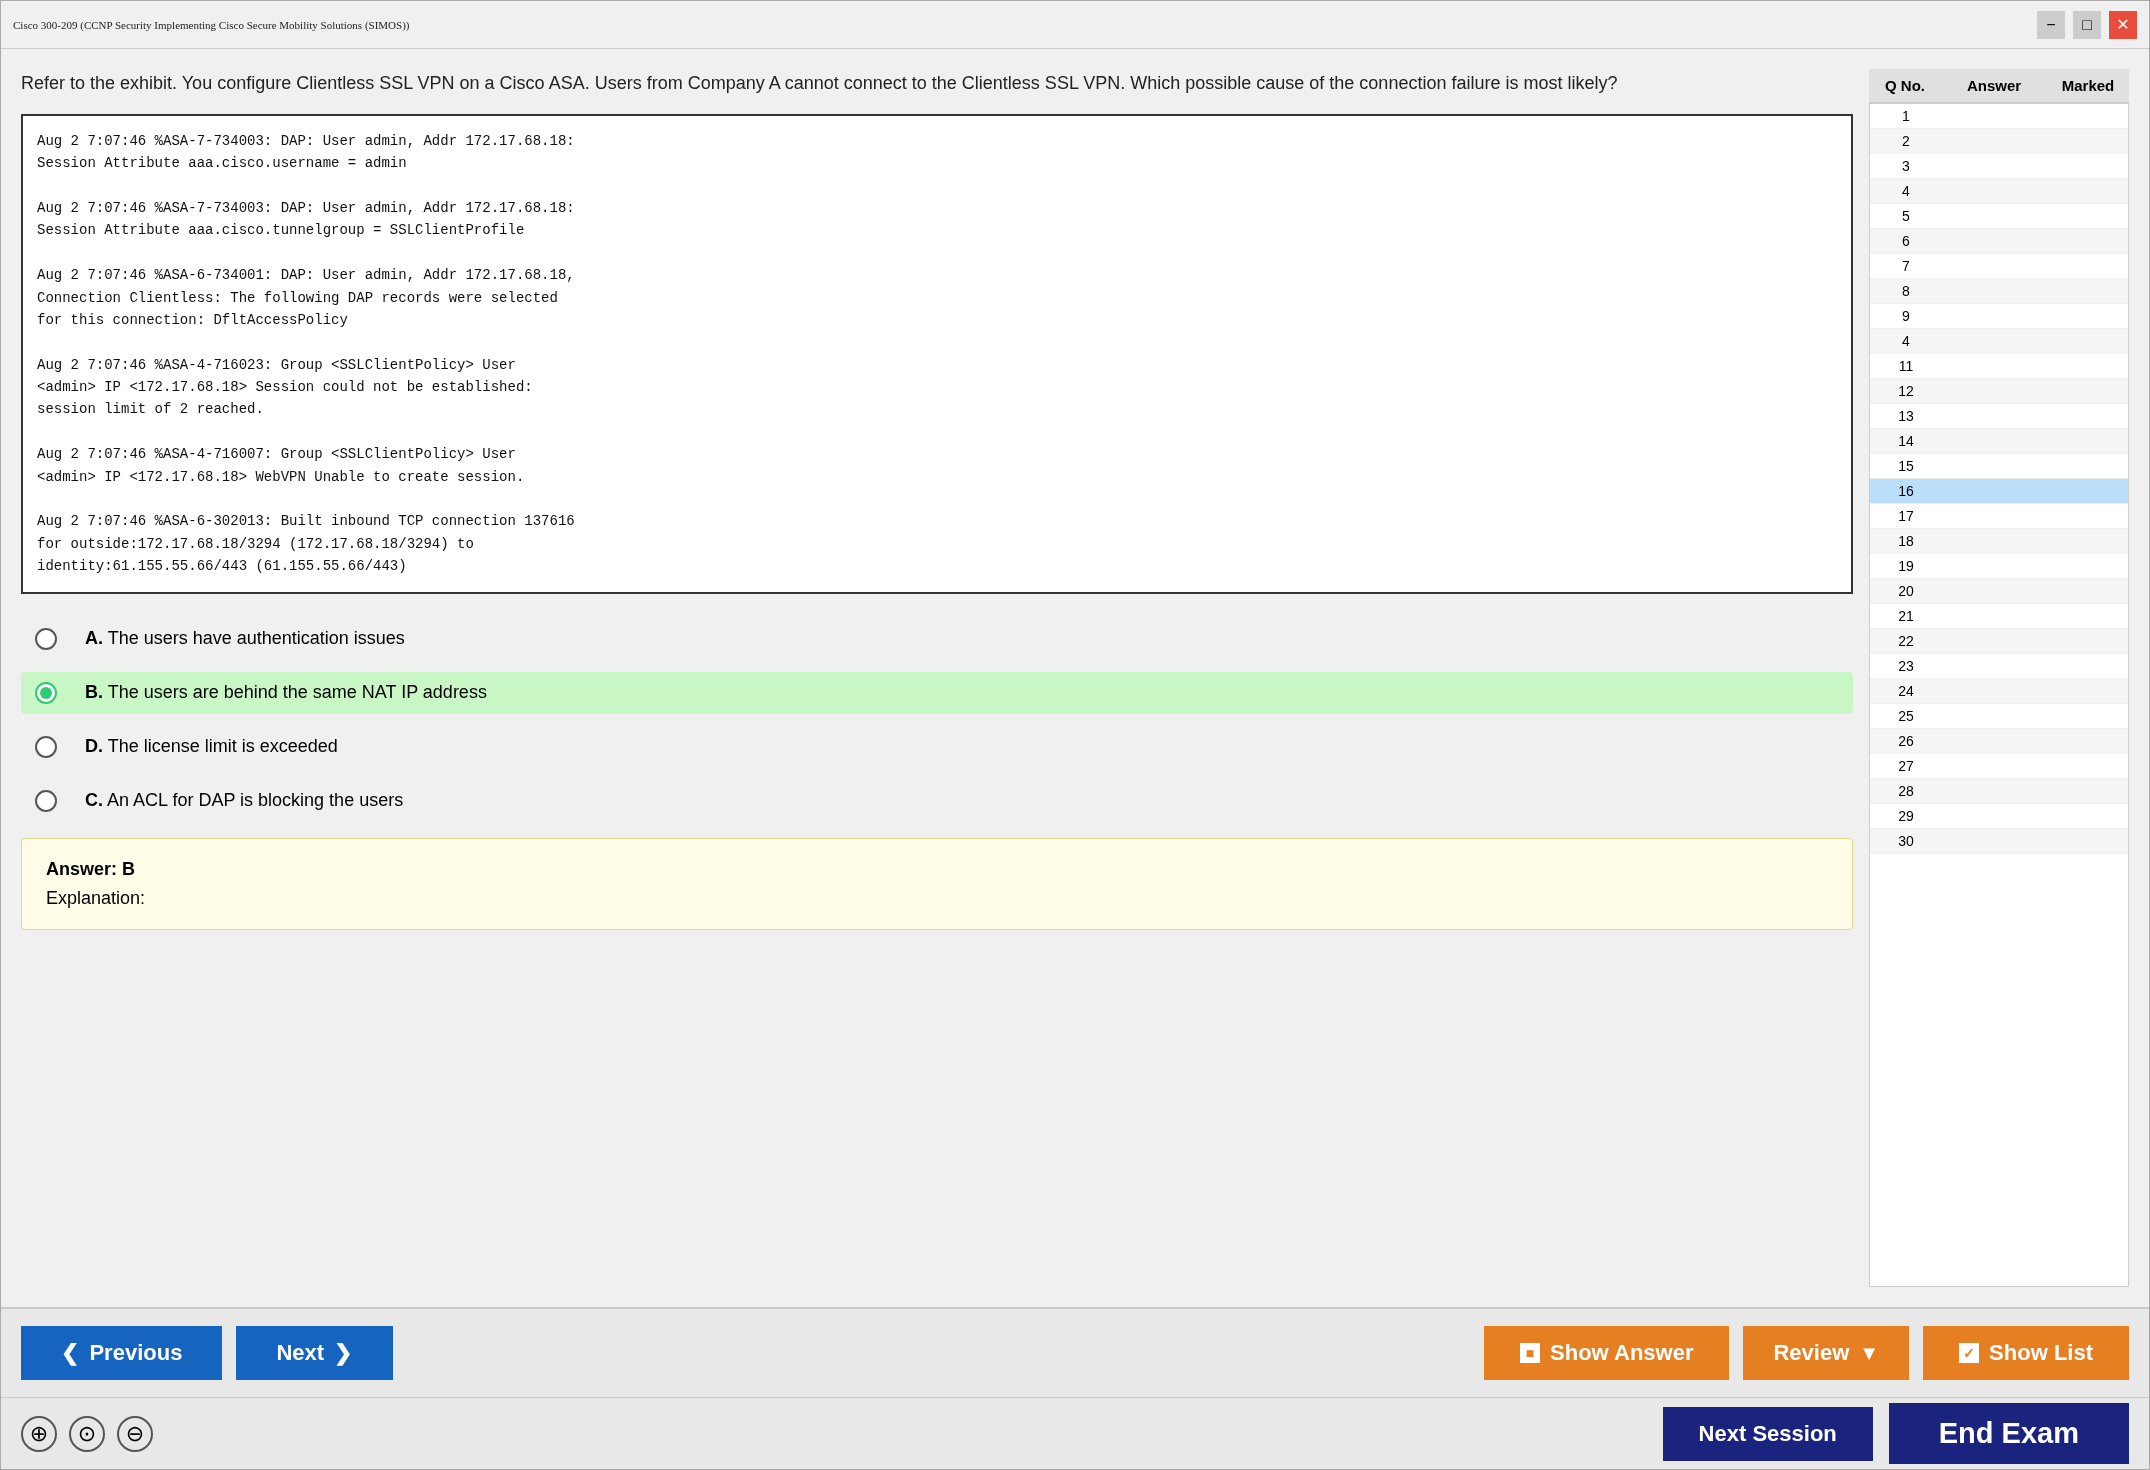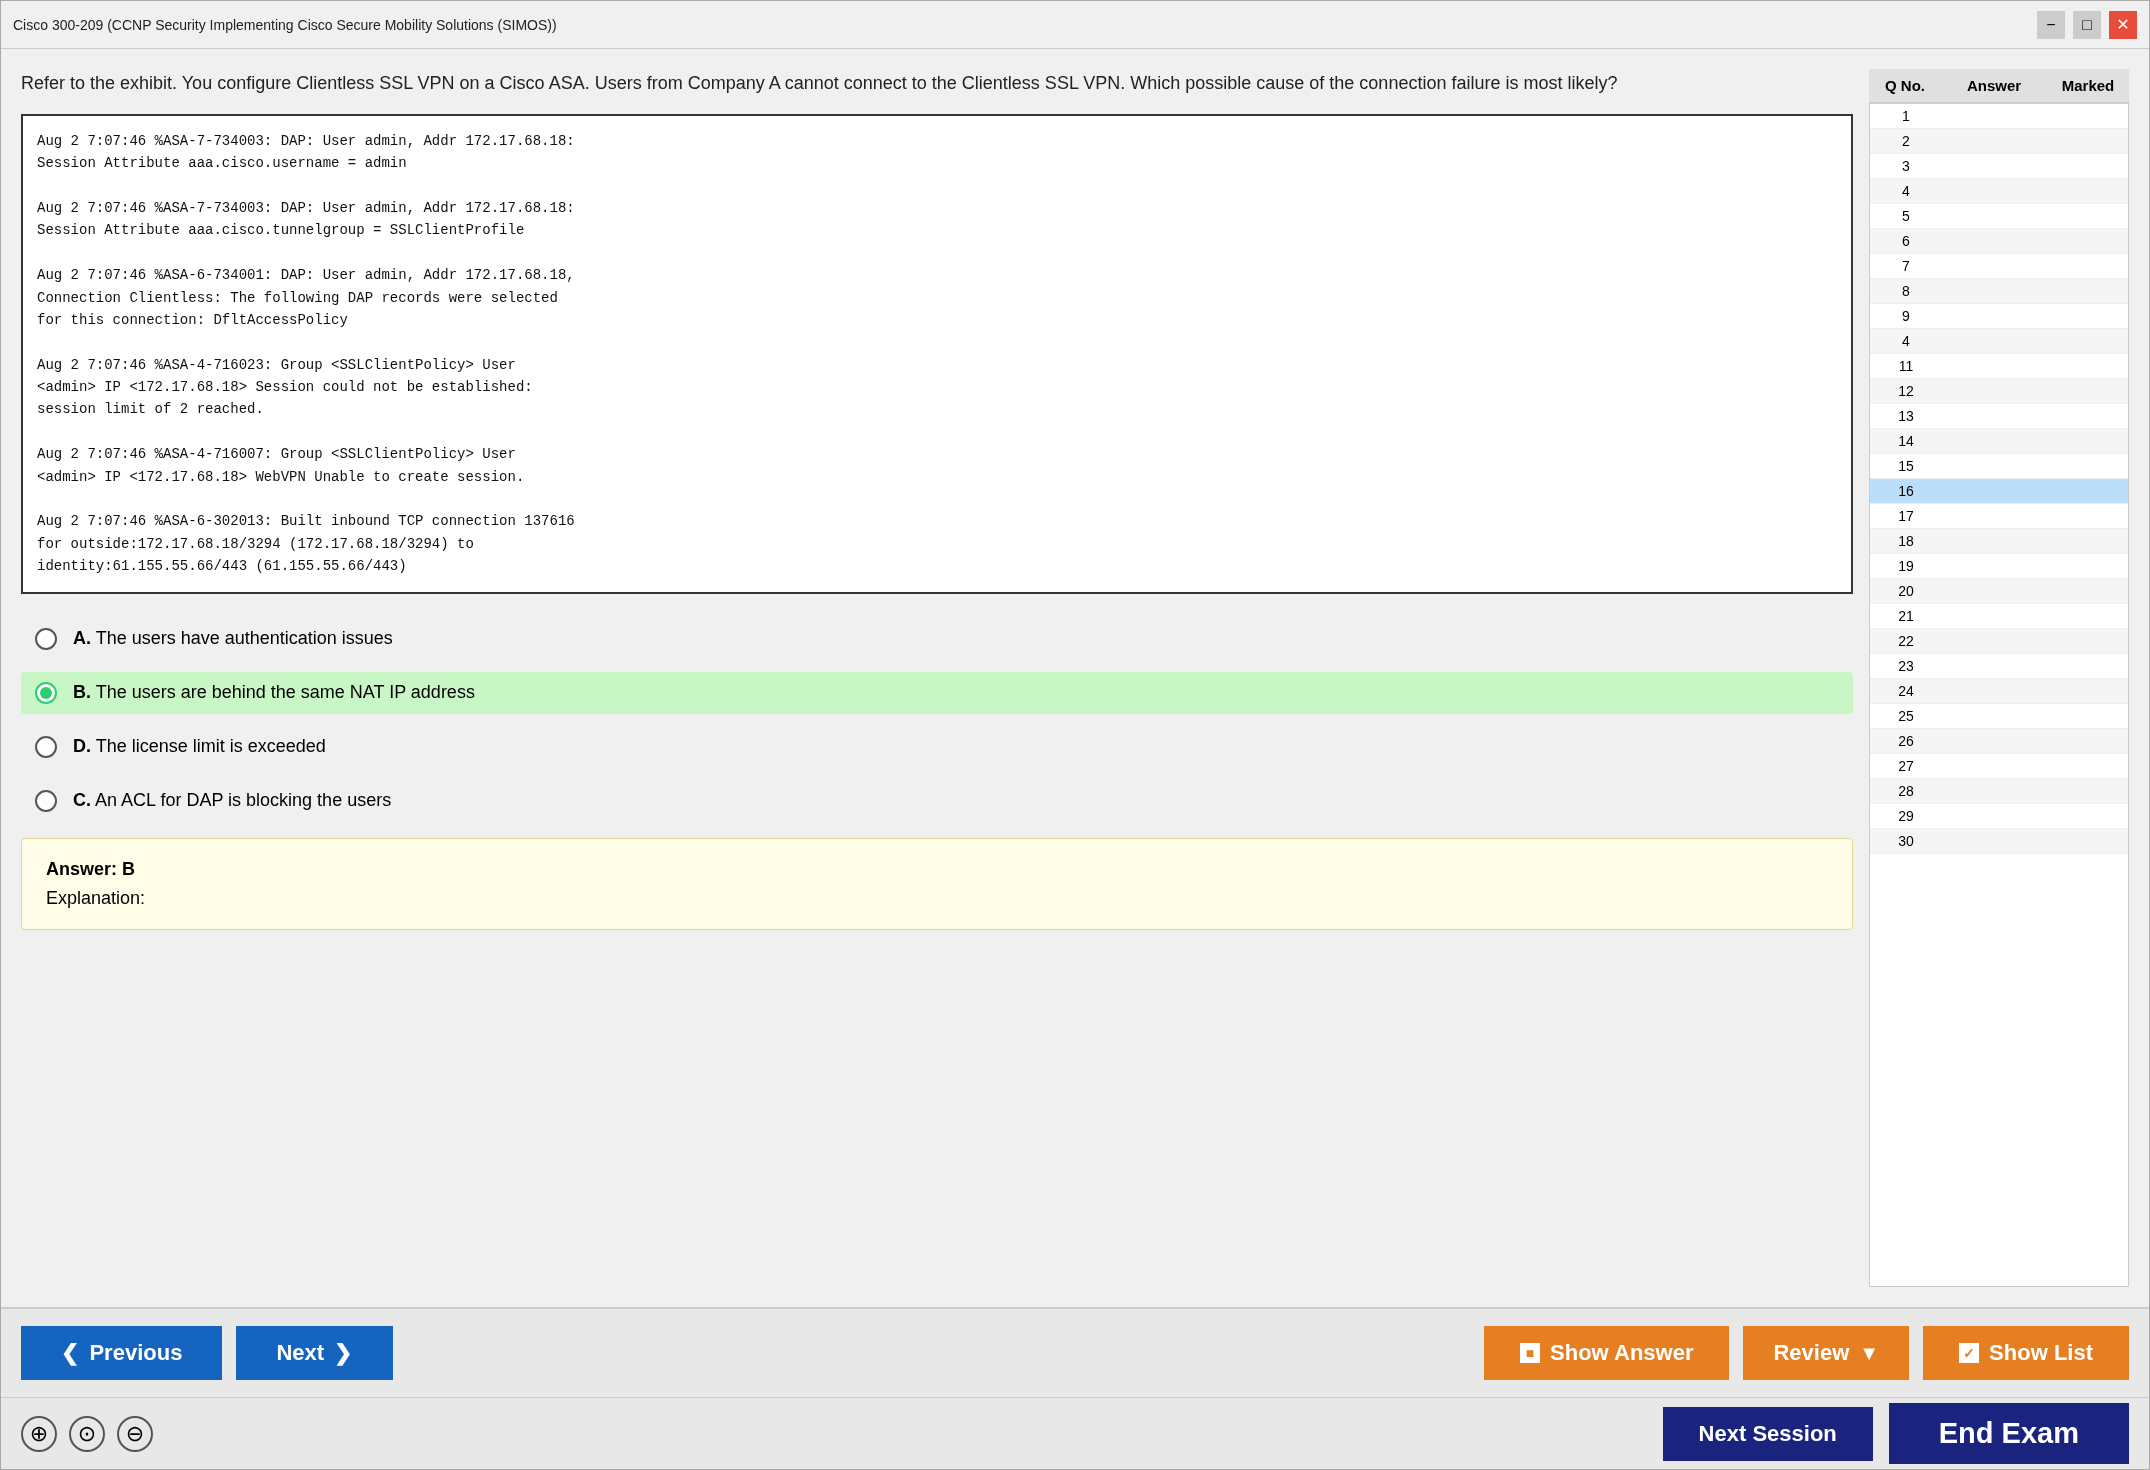--- a/index.html
+++ b/index.html
@@ -1,40 +1,40 @@
 <!DOCTYPE html>
 <html><head>
   <meta charset="utf-8">
   <style>
     * { box-sizing: border-box; margin: 0; padding: 0; }
     body { font-family: Arial, sans-serif; font-size: 14px; background: #f0f0f0; }
 
     .window { width: 2150px; min-height: 1470px; background: #f0f0f0; border: 1px solid #aaa; display: flex; flex-direction: column; }
 
     .title-bar { background: #f0f0f0; border-bottom: 1px solid #ccc; padding: 6px 12px; display: flex; align-items: center; justify-content: space-between; height: 48px; }
-    .title-bar-text { font-size: 14px; color: #222; }
+    .title-bar-text { font-size: 11px; color: #222; font-family: Liberation Serif, serif; }
     .title-bar-buttons { display: flex; gap: 8px; }
     .title-btn { width: 28px; height: 28px; border: none; background: #ccc; cursor: pointer; font-size: 16px; display: flex; align-items: center; justify-content: center; }
     .title-btn.close { background: #e74c3c; color: white; }
 
     .toolbar { background: #e8e8e8; padding: 10px 20px; display: flex; align-items: center; border-bottom: 1px solid #ccc; height: 72px; }
     .mark-btn { background: #1565c0; color: white; border: none; padding: 10px 20px; font-size: 20px; cursor: pointer; display: flex; align-items: center; gap: 8px; font-weight: bold; }
     .mark-btn-icon { width: 20px; height: 20px; background: white; display: inline-block; }
     .question-title { flex: 1; text-align: center; font-size: 26px; font-weight: bold; color: #222; }
 
     .main-content { display: flex; flex: 1; padding: 20px; gap: 16px; }
 
     .question-area { flex: 1; display: flex; flex-direction: column; gap: 16px; }
 
     .question-text { font-size: 18px; color: #222; line-height: 1.6; }
 
     .exhibit-box { border: 2px solid #333; background: #fff; padding: 14px; font-family: 'Courier New', monospace; font-size: 14px; line-height: 1.6; color: #111; white-space: pre-wrap; }
 
     .options { display: flex; flex-direction: column; gap: 12px; margin-top: 8px; }
-    .option { display: flex; align-items: center; gap: 16px; font-size: 18px; padding: 10px 14px; cursor: pointer; }
+    .option { display: flex; align-items: center; gap: 28px; font-size: 18px; padding: 10px 14px; cursor: pointer; }
     .option.selected { background: #c8f7c5; border-radius: 4px; }
     .option-radio { width: 22px; height: 22px; border-radius: 50%; border: 2px solid #555; background: white; flex-shrink: 0; display: flex; align-items: center; justify-content: center; }
     .option-radio.checked { border-color: #2ecc71; }
     .option-radio.checked::after { content: ''; width: 12px; height: 12px; border-radius: 50%; background: #2ecc71; }
     .option-label { font-size: 18px; }
 
     .answer-box { background: #fffde7; border: 1px solid #e0d88b; padding: 20px 24px; border-radius: 4px; }
     .answer-text { font-size: 18px; font-weight: bold; margin-bottom: 8px; }
     .explanation-label { font-size: 18px; font-weight: normal; }
 

